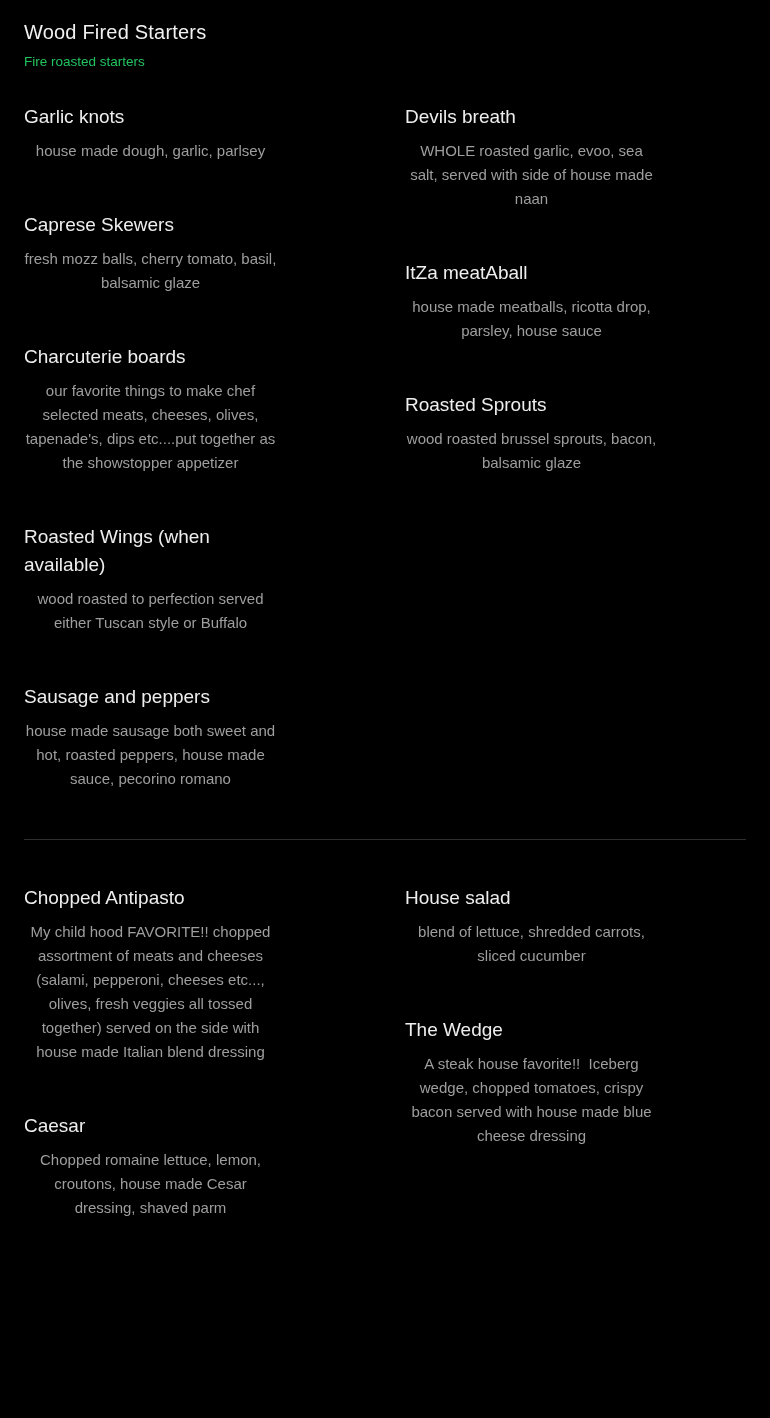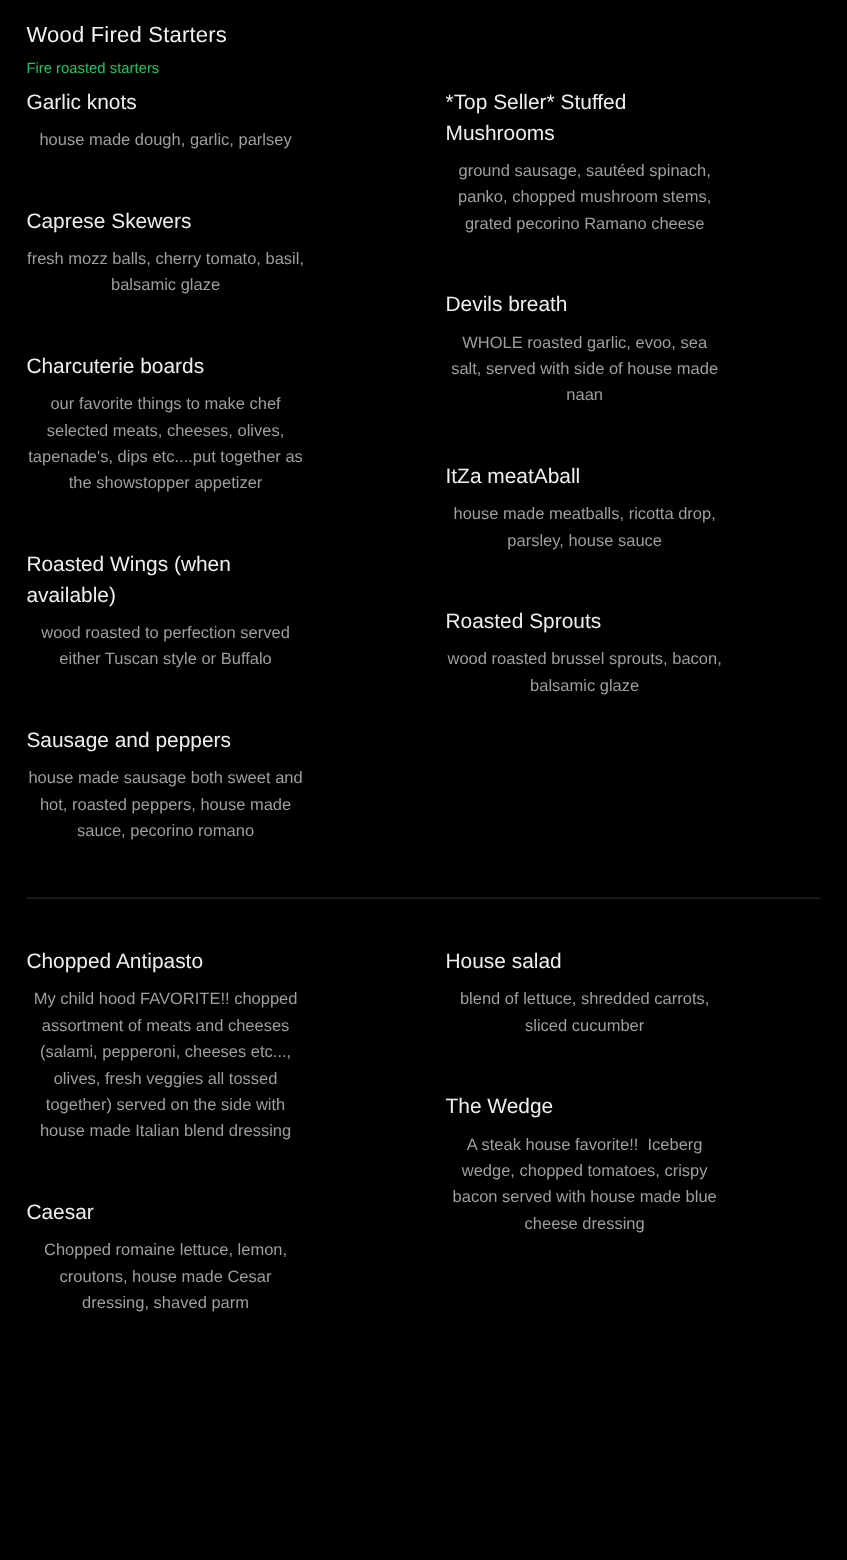--- a/index.html
+++ b/index.html
@@ -25,21 +25,21 @@
   }
   .section-subtitle {
     font-size: 13.5px;
     line-height: 1.35;
     color: #22c55e;
     margin: 9px 0 0 0;
   }
   .menu-columns {
     display: flex;
     gap: 40px;
-    margin-top: 9px;
+    margin-top: 32px;
   }
   .menu-column {
     width: 341px;
     flex: 0 0 341px;
   }
   .menu-item {
     max-width: 253px;
     margin-bottom: 48px;
   }
   .item-name {
@@ -90,24 +90,20 @@
             <h3 class="item-name">Roasted Wings (when available)</h3>
             <p class="item-desc">wood roasted to perfection served either Tuscan style or Buffalo</p>
           </div>
           <div class="menu-item">
             <h3 class="item-name">Sausage and peppers</h3>
             <p class="item-desc">house made sausage both sweet and hot, roasted peppers, house made sauce, pecorino romano</p>
           </div>
         </div>
       <div class="menu-column">
           <div class="menu-item">
-            <h3 class="item-name">*Top Seller* Stuffed Mushrooms</h3>
-            <p class="item-desc">ground sausage, sautéed spinach, panko, chopped mushroom stems, grated pecorino Ramano cheese</p>
-          </div>
-          <div class="menu-item">
             <h3 class="item-name">Devils breath</h3>
             <p class="item-desc">WHOLE roasted garlic, evoo, sea salt, served with side of house made naan</p>
           </div>
           <div class="menu-item">
             <h3 class="item-name">ItZa meatAball</h3>
             <p class="item-desc">house made meatballs, ricotta drop, parsley, house sauce</p>
           </div>
           <div class="menu-item">
             <h3 class="item-name">Roasted Sprouts</h3>
             <p class="item-desc">wood roasted brussel sprouts, bacon, balsamic glaze</p>

